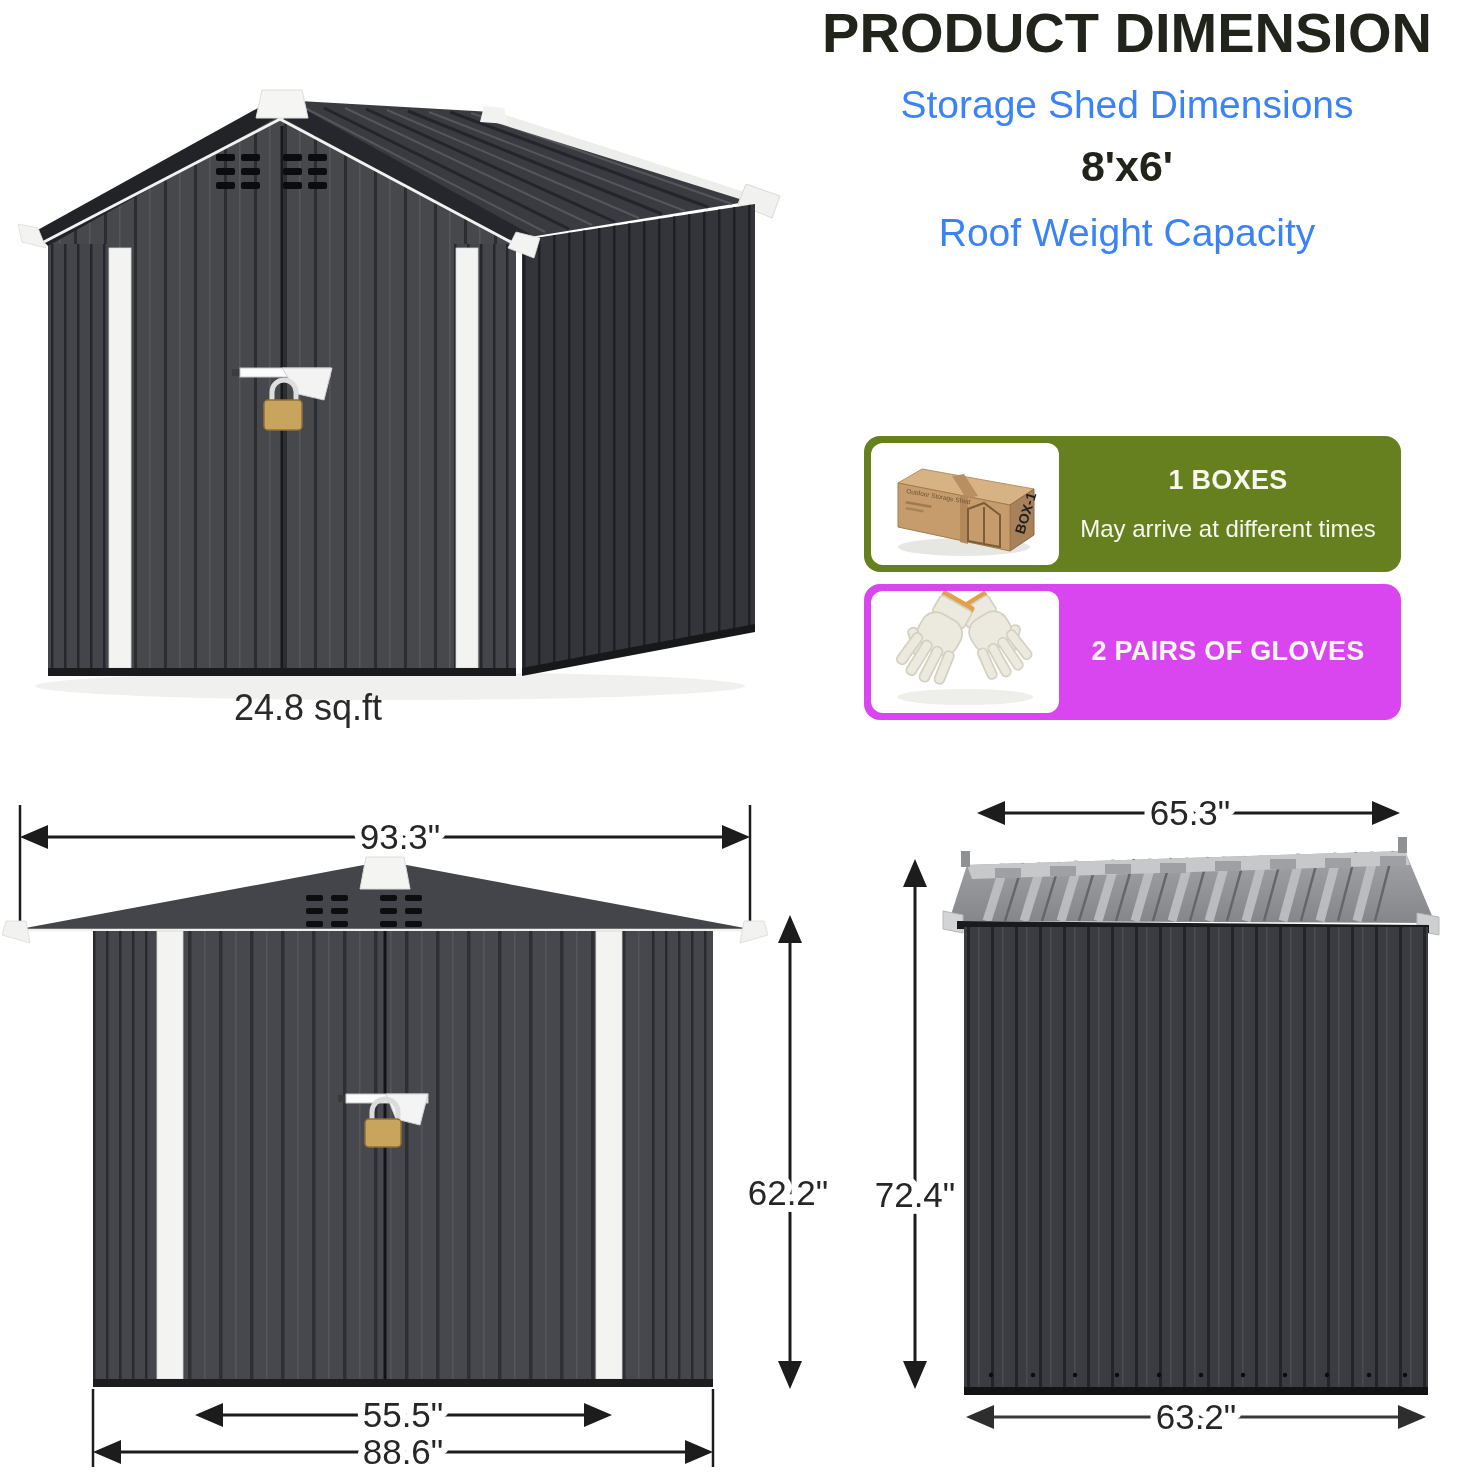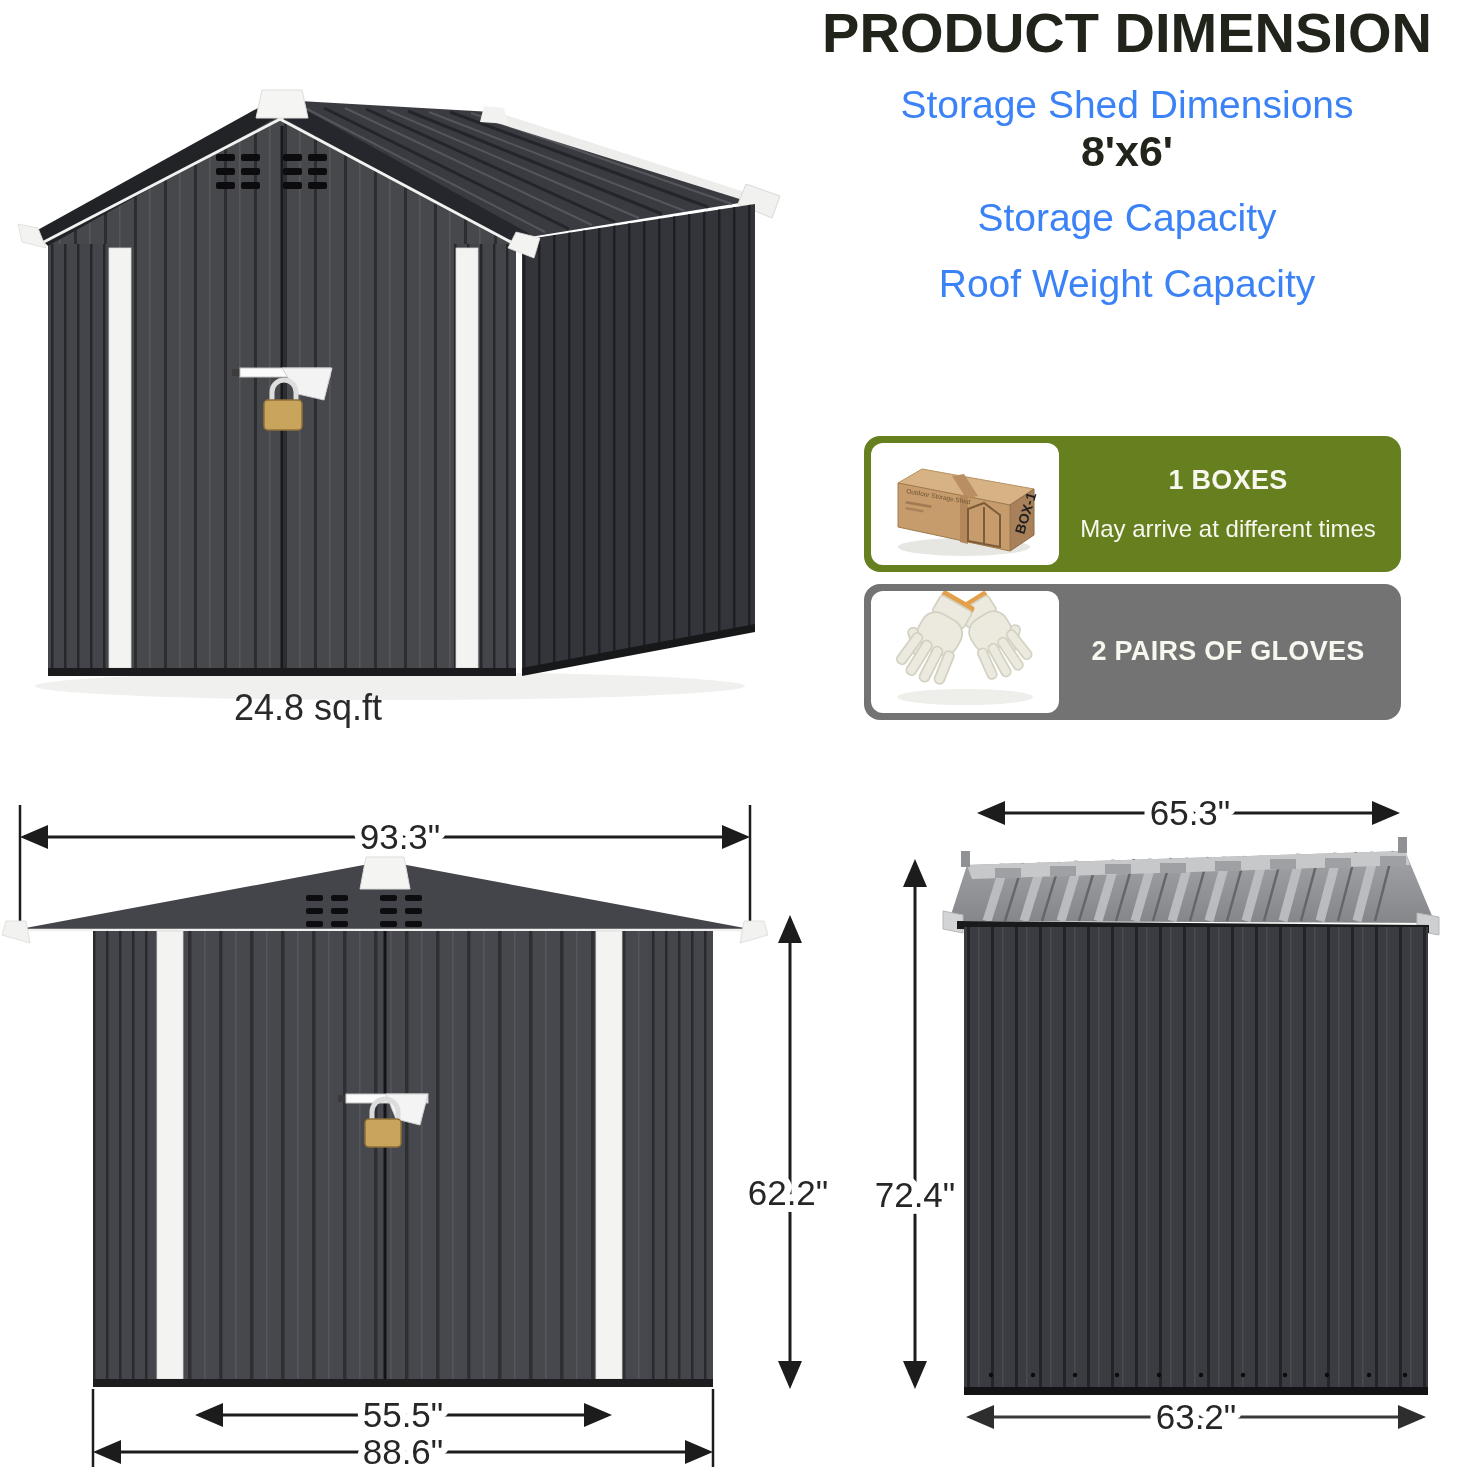--- a/index.html
+++ b/index.html
@@ -6,21 +6,21 @@
   body{
     width:1469px;height:1475px;position:relative;overflow:hidden;
     font-family:"Liberation Sans","DejaVu Sans",sans-serif;color:#20241b;
   }
   .abs{position:absolute;}
 
   
   #headline{left:788px;top:4px;width:678px;text-align:center;}
   .main-title{font-size:56px;font-weight:700;letter-spacing:0px;color:#20241b;line-height:1.04;margin:0;}
   .spec-label{font-size:39px;font-weight:500;color:#3b82f6;margin-top:21px;line-height:1.15;}
-  .spec-value{font-size:43px;font-weight:800;color:#20241b;margin-top:0;line-height:1.1;}
+  .spec-value{font-size:43px;font-weight:800;color:#20241b;margin-top:15px;line-height:1.1;}
 
   
   #cards{left:864px;top:436px;width:537px;}
   .card{
     height:136px;border-radius:16px;margin-bottom:12px;
     display:flex;align-items:center;
   }
   .card-img{
     width:188px;height:122px;background:#ffffff;border-radius:12px;
     margin-left:7px;flex:none;display:flex;align-items:center;justify-content:center;overflow:hidden;
@@ -43,21 +43,20 @@
 <body>
 
 <div class="abs" id="headline">
   <h1 class="main-title">PRODUCT DIMENSION</h1>
 
   <div>
     <div class="spec-label">Storage Shed Dimensions</div>
     <div class="spec-value">8'x6'</div>
   </div>
   <div>
-    <div class="spec-label">Storage Capacity</div>
   </div>
   <div>
     <div class="spec-label">Roof Weight Capacity</div>
   </div>
 </div>
 
 <div class="abs" id="cards">
 
   <div class="card" style="background:#66801f;">
     <div class="card-img">
@@ -74,21 +73,21 @@
         <text transform="translate(152,92) rotate(-73)" font-size="14" font-weight="800" fill="#1f1f1f">BOX-1</text>
         <text transform="translate(34,50) rotate(10)" font-size="6.5" fill="#6f5434">Outdoor Storage Shed</text>
       </svg>
     </div>
     <div class="card-text" style="color:#f7f7ef;">
       <div class="card-heading">1 BOXES</div>
       <div class="card-note">May arrive at different times</div>
     </div>
   </div>
 
-  <div class="card" style="background:#737373;">
+  <div class="card" style="background:#d946ef;">
     <div class="card-img">
       <svg width="186" height="122" viewBox="0 0 186 122">
         <ellipse cx="93" cy="106" rx="68" ry="8" fill="#eeeeea"></ellipse>
 
         <g transform="translate(118,40) rotate(-32) scale(-0.85,0.85)" fill="#eceade" stroke="#d3d1c2" stroke-width="2">
           <rect x="-20" y="-44" width="40" height="9" rx="3" fill="#e2a04a" stroke="none"></rect>
           <rect x="-20" y="-38" width="40" height="22" rx="4"></rect>
           <rect x="-24" y="-20" width="48" height="42" rx="17"></rect>
           <rect x="-34" y="-14" width="11" height="32" rx="5" transform="rotate(-46)"></rect>
           <rect x="-24" y="12" width="11" height="40" rx="5" transform="rotate(6 -18 12)"></rect>

